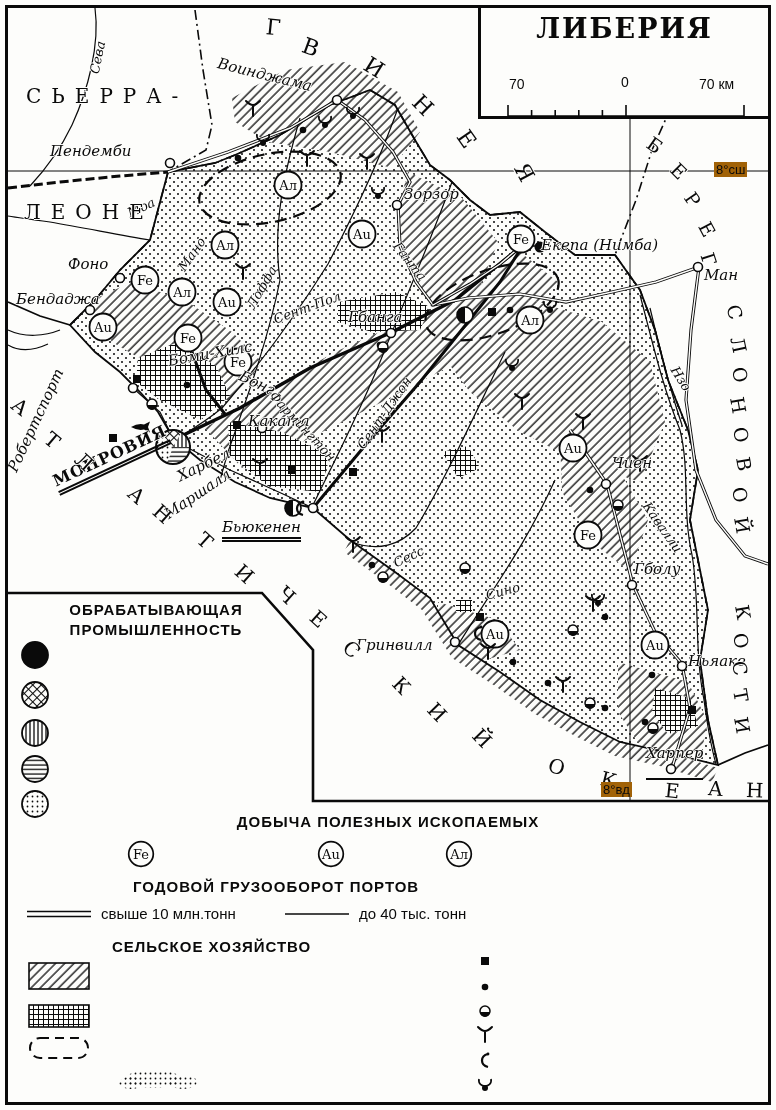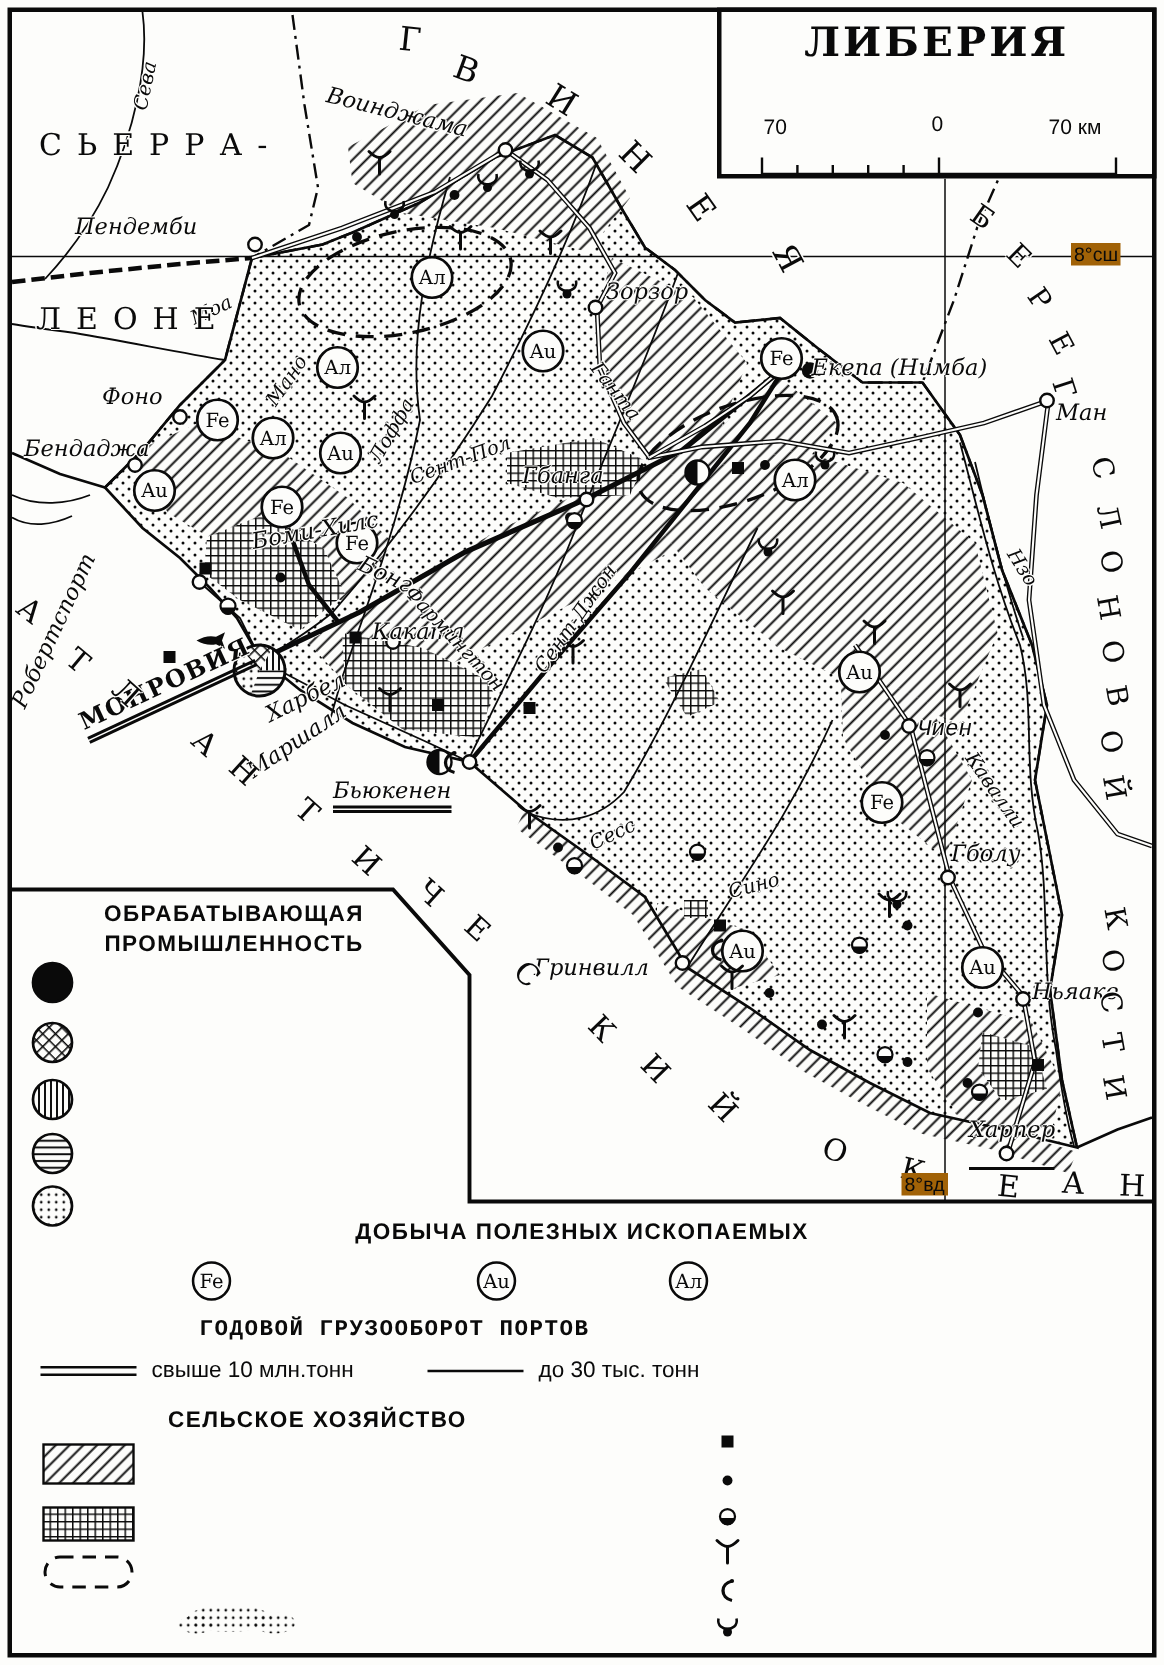--- a/index.html
+++ b/index.html
@@ -24,21 +24,21 @@
             background:#fdfdfb;border:3px solid #0a0a0a;z-index:5;text-align:center;}
   .t1{font:bold 27px "DejaVu Serif",serif;letter-spacing:2px;margin-top:5px;}
   .t2{font:bold 19px "DejaVu Serif",serif;letter-spacing:1px;}
   .snum{position:absolute;font:14px "Liberation Sans",sans-serif;}
   #scalebar{position:absolute;left:24px;top:92px;}
   .lg-h{font:bold 15px "Liberation Sans",sans-serif;letter-spacing:1px;}
   .lg-row{position:absolute;display:flex;align-items:center;gap:9px;}
   .lg-row span{font:15px "Liberation Sans",sans-serif;white-space:nowrap;line-height:17px;}
   #ind-head{position:absolute;left:36px;top:600px;width:240px;text-align:center;z-index:4;line-height:20px;}
   #min-head{position:absolute;left:0;top:813px;width:776px;text-align:center;z-index:4;}
-  #port-head{position:absolute;left:133px;top:878px;z-index:4;font-family:Liberation Mono, monospace;}
+  #port-head{position:absolute;left:133px;top:878px;z-index:4;}
   #agri-head{position:absolute;left:112px;top:938px;z-index:4;}
   .two-line{line-height:18px;}
 </style>
 </head>
 <body>
 
 <div class="page">
 
   <svg id="mapsvg" width="776" height="1110" viewBox="0 0 776 1110">
     <defs>
@@ -346,21 +346,21 @@
       <div class="lbl town" style="left: 12px; top: 462px; transform: rotate(-65deg);">Робертспорт</div>
       <div class="lbl town" style="left: 168px; top: 352px; transform: rotate(-10deg);">Боми-Хилс</div>
       <div class="lbl town" style="left: 240px; top: 366px; transform: rotate(25deg);">Бонг</div>
       <div class="lbl town" style="left: 348px; top: 308px;">Гбанга</div>
       <div class="lbl town" style="left: 248px; top: 412px;">Каката</div>
       <div class="lbl town" style="left: 178px; top: 468px; transform: rotate(-26deg);">Харбел</div>
       <div class="lbl town" style="left: 166px; top: 506px; transform: rotate(-34deg);">Маршалл</div>
       <div class="lbl town u2" style="left: 222px; top: 518px;">Бьюкенен</div>
       <div class="lbl town-b u2" style="left: 55px; top: 472px; transform: rotate(-25deg);">МОНРОВИЯ</div>
       <div class="lbl town" style="left: 356px; top: 636px;">Гринвилл</div>
-      <div class="lbl town" style="left: 612px; top: 478px; font-family: Liberation Mono, monospace;">Чиен</div>
+      <div class="lbl town" style="left: 612px; top: 454px;">Чиен</div>
       <div class="lbl town" style="left: 634px; top: 560px;">Гболу</div>
       <div class="lbl town" style="left: 688px; top: 652px;">Ньяаке</div>
       <div class="lbl town u1" style="left: 646px; top: 744px;">Харпер</div>
       <div class="lbl town" style="left: 541px; top: 236px;">Екепа (Нимба)</div>
       <div class="lbl town" style="left: 704px; top: 266px;">Ман</div>
       <div class="lbl river" style="left: 94px; top: 66px; transform: rotate(-78deg);">Сева</div>
       <div class="lbl river" style="left: 128px; top: 206px; transform: rotate(-25deg);">Моа</div>
       <div class="lbl river" style="left: 181px; top: 262px; transform: rotate(-55deg);">Мано</div>
       <div class="lbl river" style="left: 250px; top: 300px; transform: rotate(-60deg);">Лоффа</div>
       <div class="lbl river" style="left: 274px; top: 312px; transform: rotate(-20deg);">Сент-Пол</div>
@@ -496,21 +496,21 @@
   <div class="lg-row" style="left:26px;top:905px;z-index:4;">
     <svg width="66" height="12">
       <path d="M1,3.5H65 M1,8.5H65" stroke="#0a0a0a" stroke-width="1.6"></path>
     </svg>
     <span>свыше 10 млн.тонн</span>
   </div>
   <div class="lg-row" style="left:284px;top:905px;z-index:4;">
     <svg width="66" height="12">
       <path d="M1,6H65" stroke="#0a0a0a" stroke-width="1.7"></path>
     </svg>
-    <span>до 30 тыс. тонн</span>
+    <span>до 40 тыс. тонн</span>
   </div>
 
   <div id="agri-head" class="lg-h">СЕЛЬСКОЕ ХОЗЯЙСТВО</div>
   <div id="agri-left">
       <div class="lg-row" style="left: 28px; top: 962px; z-index: 4;">
         <svg width="62" height="28">
           <rect x="1" y="1" width="60" height="26" fill="url(#p-hatch)" stroke="#0a0a0a" stroke-width="1.6"></rect>
         </svg>
         <span class="two-line"><span></span><br><span></span></span>
       </div>

